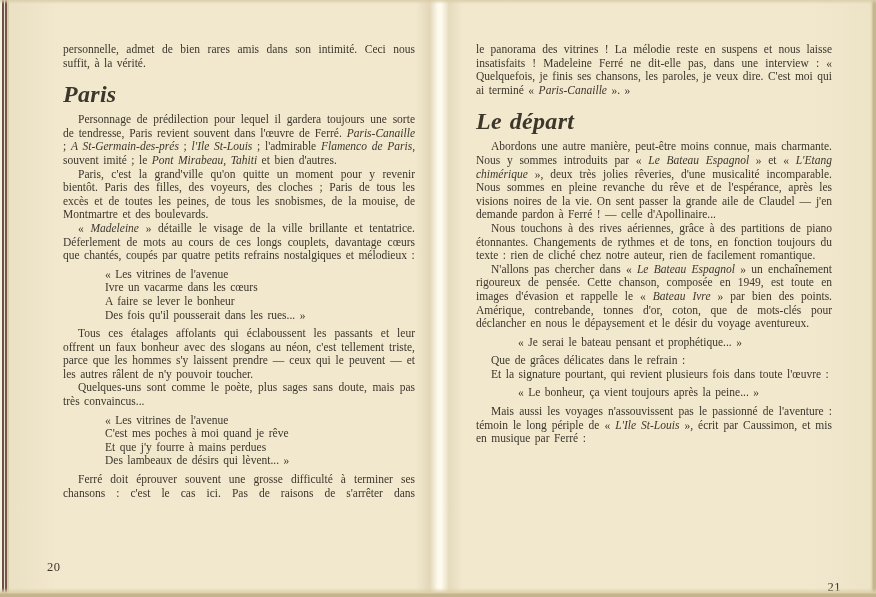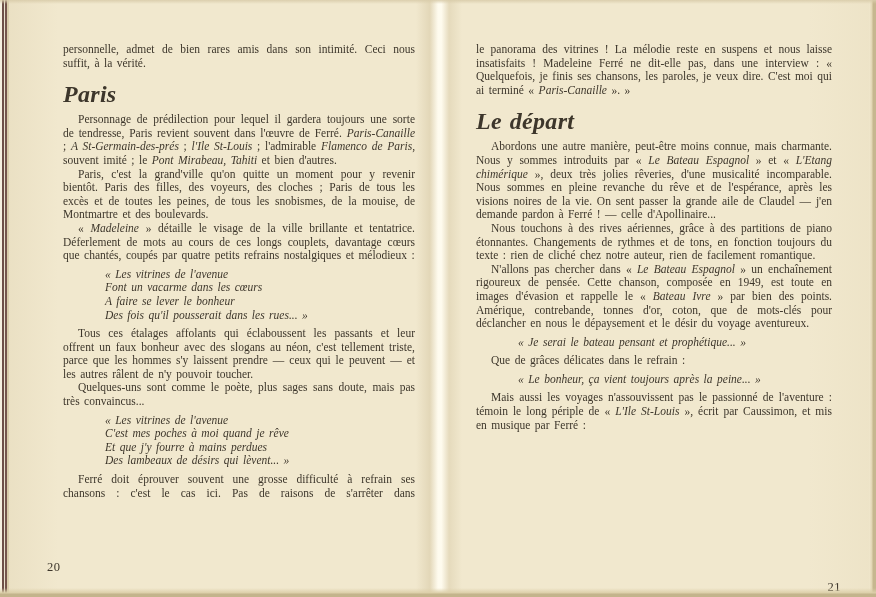--- a/index.html
+++ b/index.html
@@ -31,66 +31,67 @@
     background:linear-gradient(270deg,rgba(226,214,180,.25),rgba(226,214,180,0) 15%);}
   .content{position:absolute;top:43px;font-size:11.5px;line-height:13.6px;
     text-align:justify;word-spacing:1.6px;}
   .page-left .content{left:54px;width:352px;}
   .page-right .content{left:14px;width:356px;}
   p.para{margin:0;text-indent:15px;}
   p.para.noindent{text-indent:0;}
   p.para.cont{text-align-last:justify;}
   h2.heading{font-style:italic;font-weight:bold;font-size:24px;line-height:24px;
     margin:12px 0 7px;letter-spacing:.3px;}
-  .verse{font-style:italic;margin:5px 0 5px 42px;}
+  .verse{margin:5px 0 5px 42px;}
   .verse-line{display:block;}
   .pagenum{position:absolute;font-size:12.5px;letter-spacing:.5px;}
   .page-left .pagenum{left:38px;top:524px;margin-top:36px;}
   .page-right .pagenum{right:28px;top:536px;margin-top:44px;}
 </style>
 </head>
 <body>
 
 <div class="book" style="--paper: #f1e8ce; --ink: #3d362b;">
   <div class="page page-left">
     <div class="content">
         <p class="para noindent"><span>personnelle, admet de bien rares amis dans son intimité. Ceci nous suffit, à la vérité.</span></p>
         <h2 class="heading">Paris</h2>
         <p class="para"><span>Personnage de prédilection pour lequel il gardera toujours une sorte de tendresse, Paris revient souvent dans l'œuvre de Ferré. </span><em>Paris-Canaille</em><span> ; </span><em>A St-Germain-des-prés</em><span> ; </span><em>l'Ile St-Louis</em><span> ; l'admirable </span><em>Flamenco de Paris</em><span>, souvent imité ; le </span><em>Pont Mirabeau, Tahiti</em><span> et bien d'autres.</span></p>
         <p class="para"><span>Paris, c'est la grand'ville qu'on quitte un moment pour y revenir bientôt. Paris des filles, des voyeurs, des cloches ; Paris de tous les excès et de toutes les peines, de tous les snobismes, de la mouise, de Montmartre et des boulevards.</span></p>
         <p class="para"><span>« </span><em>Madeleine</em><span> » détaille le visage de la ville brillante et tentatrice. Déferlement de mots au cours de ces longs couplets, davantage cœurs que chantés, coupés par quatre petits refrains nostalgiques et mélodieux :</span></p>
         <div class="verse">
           <span class="verse-line">« Les vitrines de l'avenue</span>
-          <span class="verse-line">Font un vacarme dans les cœurs</span>
+          <span class="verse-line">Ivre un vacarme dans les cœurs</span>
           <span class="verse-line">A faire se lever le bonheur</span>
           <span class="verse-line">Des fois qu'il pousserait dans les rues... »</span>
         </div>
         <p class="para"><span>Tous ces étalages affolants qui éclaboussent les passants et leur offrent un faux bonheur avec des slogans au néon, c'est tellement triste, parce que les hommes s'y laissent prendre — ceux qui le peuvent — et les autres râlent de n'y pouvoir toucher.</span></p>
         <p class="para"><span>Quelques-uns sont comme le poète, plus sages sans doute, mais pas très convaincus...</span></p>
         <div class="verse">
           <span class="verse-line">« Les vitrines de l'avenue</span>
           <span class="verse-line">C'est mes poches à moi quand je rêve</span>
           <span class="verse-line">Et que j'y fourre à mains perdues</span>
           <span class="verse-line">Des lambeaux de désirs qui lèvent... »</span>
         </div>
-        <p class="para cont"><span>Ferré doit éprouver souvent une grosse difficulté à refrain ses chansons : c'est le cas ici. Pas de raisons de s'arrêter dans</span></p>
+        <p class="para cont"><span>Ferré doit éprouver souvent une grosse difficulté à terminer ses chansons : c'est le cas ici. Pas de raisons de s'arrêter dans</span></p>
       </div>
     <div class="pagenum">20</div>
   </div>
   <div class="page page-right">
     <div class="content">
         <p class="para noindent"><span>le panorama des vitrines ! La mélodie reste en suspens et nous laisse insatisfaits ! Madeleine Ferré ne dit-elle pas, dans une interview : « Quelquefois, je finis ses chansons, les paroles, je veux dire. C'est moi qui ai terminé « </span><em>Paris-Canaille</em><span> ». »</span></p>
         <h2 class="heading">Le départ</h2>
         <p class="para"><span>Abordons une autre manière, peut-être moins connue, mais charmante. Nous y sommes introduits par « </span><em>Le Bateau Espagnol</em><span> » et « </span><em>L'Etang chimérique</em><span> », deux très jolies rêveries, d'une musicalité incomparable. Nous sommes en pleine revanche du rêve et de l'espérance, après les visions noires de la vie. On sent passer la grande aile de Claudel — j'en demande pardon à Ferré ! — celle d'Apollinaire...</span></p>
         <p class="para"><span>Nous touchons à des rives aériennes, grâce à des partitions de piano étonnantes. Changements de rythmes et de tons, en fonction toujours du texte : rien de cliché chez notre auteur, rien de facilement romantique.</span></p>
         <p class="para"><span>N'allons pas chercher dans « </span><em>Le Bateau Espagnol</em><span> » un enchaînement rigoureux de pensée. Cette chanson, composée en 1949, est toute en images d'évasion et rappelle le « </span><em>Bateau Ivre</em><span> » par bien des points. Amérique, contrebande, tonnes d'or, coton, que de mots-clés pour déclancher en nous le dépaysement et le désir du voyage aventureux.</span></p>
         <div class="verse">
           <span class="verse-line">« Je serai le bateau pensant et prophétique... »</span>
         </div>
         <p class="para"><span>Que de grâces délicates dans le refrain :</span></p>
+        <p class="para"><span>Et la signature pourtant, qui revient plusieurs fois dans toute l'œuvre :</span></p>
         <div class="verse">
           <span class="verse-line">« Le bonheur, ça vient toujours après la peine... »</span>
         </div>
         <p class="para"><span>Mais aussi les voyages n'assouvissent pas le passionné de l'aventure : témoin le long périple de « </span><em>L'Ile St-Louis</em><span> », écrit par Caussimon, et mis en musique par Ferré :</span></p>
       </div>
     <div class="pagenum">21</div>
   </div>
   <div class="spine"></div>
   <div class="edge-left"></div>
   <div class="edge-right"></div>

